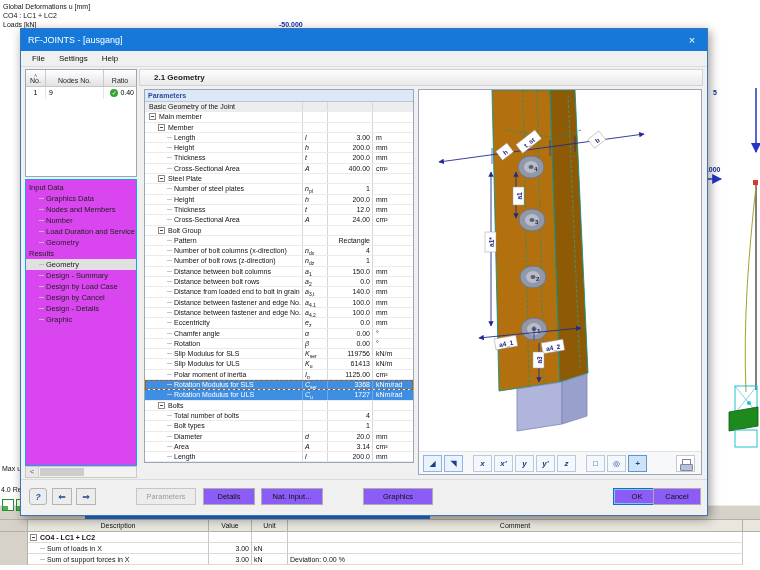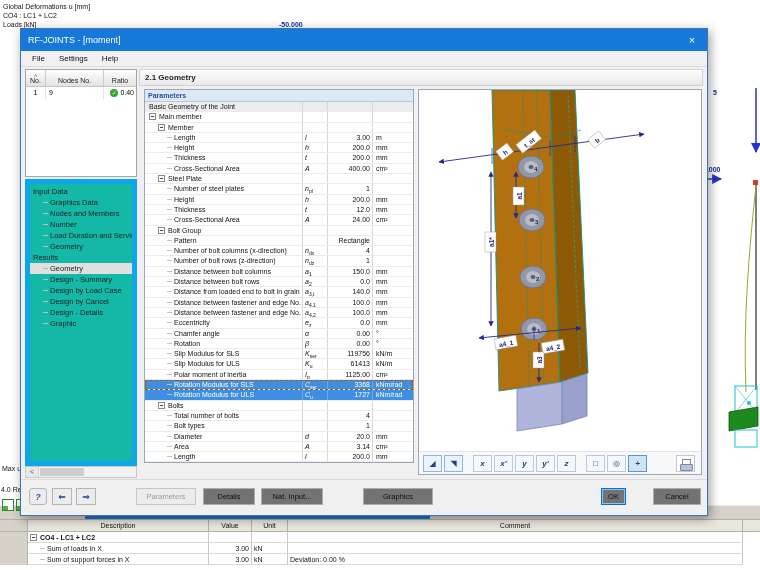--- a/index.html
+++ b/index.html
@@ -64,37 +64,37 @@
   .nth.c0{width:20px;}.nth.c1{width:58px;}.nth.c2{width:32px;border-right:none;}
   #nodes-table-row{display:flex;height:12px;line-height:12px;font-size:7px;}
   .ntc{border-right:1px solid #e4e4e4;box-sizing:border-box;}
   .ntc.c0{width:20px;text-align:center;}
   .ntc.c1{width:58px;padding-left:3px;}
   .ntc.c2{width:32px;display:flex;align-items:center;justify-content:flex-end;padding-right:2px;border-right:none;}
   .check{display:inline-block;width:8px;height:8px;border-radius:50%;background:#35a435;color:#fff;
          font-size:6px;line-height:8px;text-align:center;margin-right:2px;}
 
   
-  #navigation-tree{left:4px;top:112px;width:112px;height:287px;background:#14b8a6;border:5px solid #0ea5e9;
+  #navigation-tree{left:4px;top:112px;width:112px;height:287px;background:#d946ef;border:1px solid #0ea5e9;
                    box-sizing:border-box;padding-top:2px;overflow:hidden;}
   .tree-item{font-size:7.5px;line-height:11px;height:11px;color:#222;white-space:nowrap;overflow:hidden;padding-left:13px;}
   .tree-item.root{padding-left:3px;}
   .tree-item:not(.root)::before{content:"";display:inline-block;width:5px;height:1px;background:#bdbdbd;
                                 margin-right:2px;vertical-align:2px;}
   .tree-item.sel{background:#e0e0e0;}
   #tree-scrollbar{left:4px;top:399px;width:112px;height:12px;background:#f2f2f2;border:1px solid #c9c9c9;
                   box-sizing:border-box;display:flex;align-items:center;}
   #tree-scrollbar .sbtn{width:12px;height:10px;font-size:7px;line-height:10px;text-align:center;color:#555;
                         background:#e8e8e8;border-right:1px solid #cfcfcf;}
   #tree-scrollbar .sthumb{width:44px;height:8px;background:#cdcdcd;margin-left:1px;}
 
   
   #section-header{left:118px;top:2px;width:564px;height:17px;background:linear-gradient(#fdfdfd,#e9e9e9);
                   border:1px solid #d2d2d2;box-sizing:border-box;font-size:8px;font-weight:bold;color:#222;
-                  line-height:15px;padding-left:5px;}
+                  line-height:15px;padding-left:14px;}
 
   
   #params-panel{left:123px;top:22px;width:270px;height:374px;background:#fff;border:1px solid #9aa7b8;
                 box-sizing:border-box;overflow:hidden;}
   #params-header{height:11px;line-height:11px;background:#dde8f7;border-bottom:1px solid #b9c6dc;
                  color:#2b4d9b;font-size:7px;font-weight:bold;padding-left:3px;}
   .prow{display:flex;height:10.3px;line-height:10px;font-size:7px;color:#111;border-bottom:1px solid #ebebeb;box-sizing:border-box;}
   .pc{box-sizing:border-box;overflow:hidden;white-space:nowrap;border-right:1px solid #d6d6d6;}
   .plab{width:158px;}
   .psym{width:25px;padding-left:2px;font-style:italic;}
@@ -120,21 +120,21 @@
                       border:1px solid #7c86a8;border-radius:1px;}
   .vbtn.print::after{content:"";position:absolute;left:5px;top:3px;width:7px;height:4px;background:#fff;border:1px solid #7c86a8;}
 
   
   .dimtext{font-size:6.5px;font-weight:bold;fill:#1a1a7e;}
   .boltnum{font-size:6px;font-weight:bold;fill:#1a1a50;}
   .dimbox{fill:#ffffff;stroke:#9a9a9a;stroke-width:0.5;}
 
   
   #dlg-footer{left:0;top:450px;width:686px;height:36px;border-top:1px solid #dadada;}
-  .fbtn{position:absolute;height:17px;font-size:7.5px;color:#111;background:#737373;border:1px solid #adadad;
+  .fbtn{position:absolute;height:17px;font-size:7.5px;color:#111;background:#8b5cf6;border:1px solid #adadad;
         padding:0;font-family:inherit;}
   .fbtn:disabled,.fbtn.disabled{color:#9b9b9b;border-color:#c6c6c6;background:#ececec;}
   .fbtn.default{border:1px solid #0a6fd0;box-shadow:inset 0 0 0 1px #8fc0ef;}
   .ibtn{position:absolute;width:20px;height:17px;font-size:9px;color:#1a3f8f;background:#ececec;
         border:1px solid #b5b5b5;padding:0;font-family:inherit;font-weight:bold;}
   #help-button{width:18px;border-radius:3px;font-style:italic;color:#1457b0;}
 </style>
 </head>
 <body>
 
@@ -206,21 +206,21 @@
           <div class="bcell bc1">3.00</div>
           <div class="bcell bc2">kN</div>
           <div class="bcell bc3">Deviation:  0.00 %</div>
           <div class="bcx"></div>
         </div>
       </div>
   </div>
 
   <div class="abs" id="dialog">
     <div class="abs" id="titlebar">
-      <span id="title-text">RF-JOINTS - [moment]</span>
+      <span id="title-text">RF-JOINTS - [ausgang]</span>
       <span id="close-btn">×</span>
     </div>
     <div class="abs" id="menubar">
         <span class="menu-item">File</span>
         <span class="menu-item">Settings</span>
         <span class="menu-item">Help</span>
       </div>
 
     <div class="abs" id="dlg-body">
 
@@ -579,17 +579,17 @@
     </div>
 
     <div class="abs" id="dlg-footer">
       <button class="ibtn" id="help-button" style="left:8px;top:8px;">?</button>
       <button class="ibtn" style="left:31px;top:8px;">⇐</button>
       <button class="ibtn" style="left:55px;top:8px;">⇒</button>
       <button class="fbtn disabled" style="left:115px;top:8px;width:60px;" disabled="">Parameters</button>
       <button class="fbtn" style="left:182px;top:8px;width:52px;">Details</button>
       <button class="fbtn" style="left:240px;top:8px;width:62px;">Nat. Input...</button>
       <button class="fbtn" style="left:342px;top:8px;width:70px;">Graphics</button>
-      <button class="fbtn default" style="left:580px;top:8px;width:25px;">OK</button>
+      <button class="fbtn default" style="left:592px;top:8px;width:48px;">OK</button>
       <button class="fbtn" style="left:632px;top:8px;width:48px;">Cancel</button>
     </div>
   </div>
 </div>
 
 </body></html>

